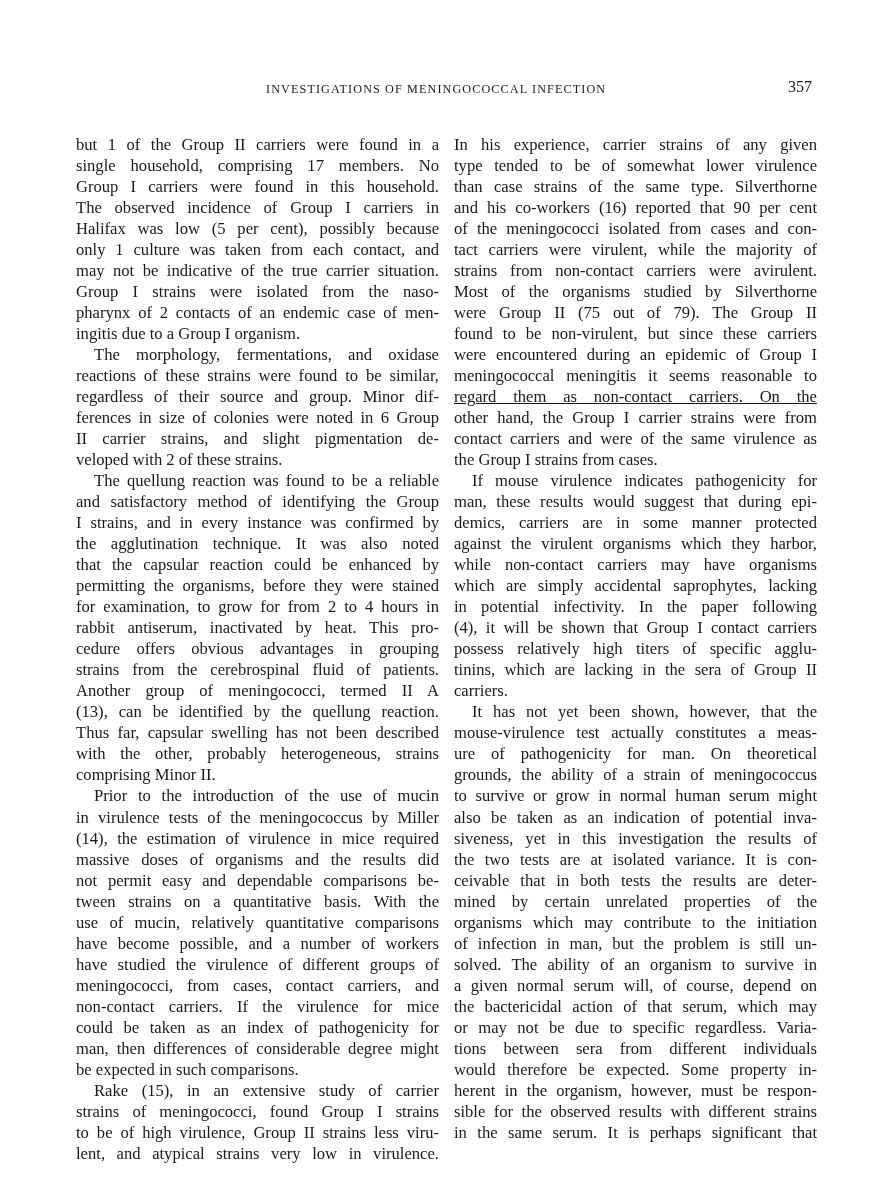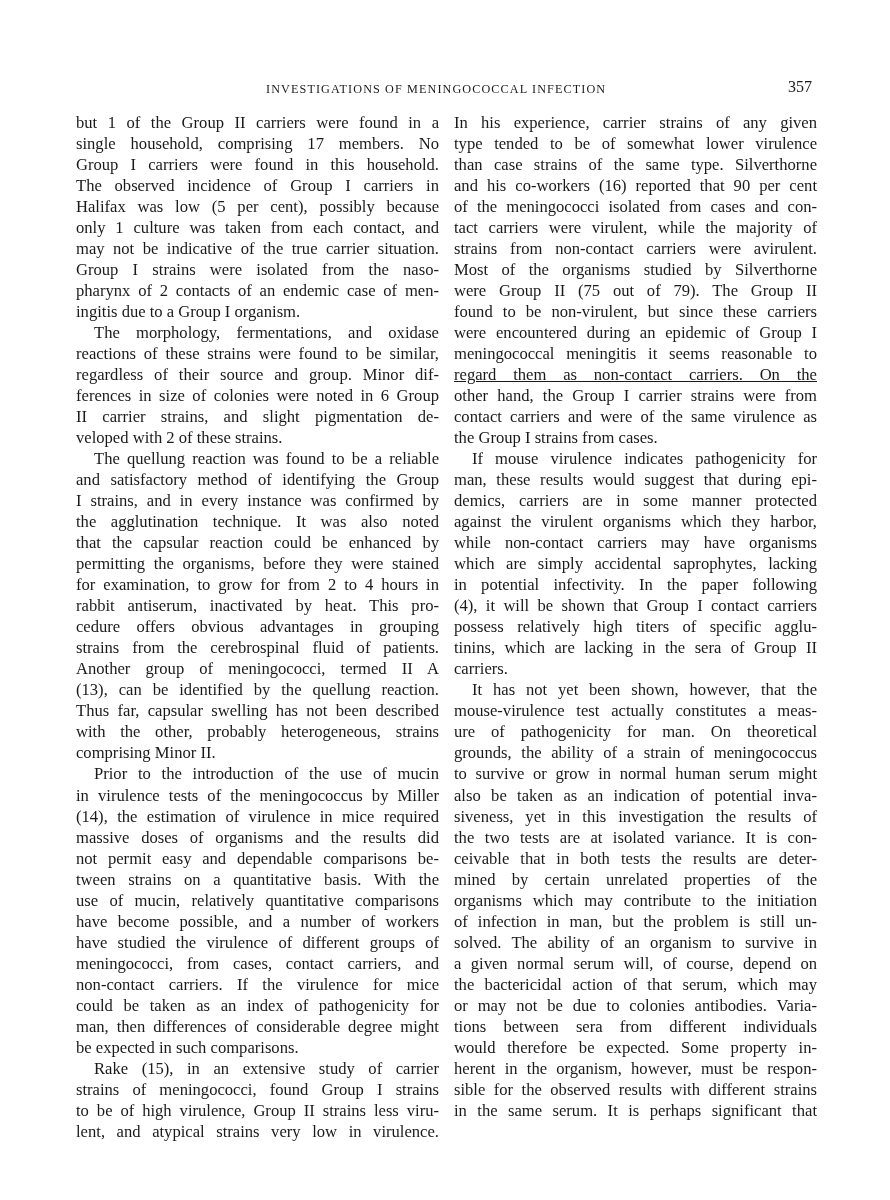--- a/index.html
+++ b/index.html
@@ -13,21 +13,21 @@
     }
     .running-title {
       position: absolute; left: 266px; top: 4px;
       font-size: 12.2px; letter-spacing: 1.1px;
       font-variant: small-caps; text-transform: uppercase;
     }
     .page-number {
       position: absolute; left: 788px; top: 0px; font-size: 16px;
     }
     .col {
-      position: absolute; top: 112px; width: 363px;
+      position: absolute; top: 134px; width: 363px;
       font-size: 16.6px; line-height: 21.2px;
     }
     .col-left { left: 76px; }
     .col-right { left: 454px; }
     .line {
       display: block; white-space: nowrap; height: 21.2px;
       text-align: justify; text-align-last: justify;
     }
     .line.last { text-align-last: left; }
     .line.indent { padding-left: 18px; }
@@ -127,19 +127,19 @@
     <span class="line" style="height: 21.0204px; line-height: 21.0204px;">also be taken as an indication of potential inva-</span>
     <span class="line" style="height: 21.0204px; line-height: 21.0204px;">siveness, yet in this investigation the results of</span>
     <span class="line" style="height: 21.0204px; line-height: 21.0204px;">the two tests are at isolated variance.  It is con-</span>
     <span class="line" style="height: 21.0204px; line-height: 21.0204px;">ceivable that in both tests the results are deter-</span>
     <span class="line" style="height: 21.0204px; line-height: 21.0204px;">mined by certain unrelated properties of the</span>
     <span class="line" style="height: 21.0204px; line-height: 21.0204px;">organisms which may contribute to the initiation</span>
     <span class="line" style="height: 21.0204px; line-height: 21.0204px;">of infection in man, but the problem is still un-</span>
     <span class="line" style="height: 21.0204px; line-height: 21.0204px;">solved.  The ability of an organism to survive in</span>
     <span class="line" style="height: 21.0204px; line-height: 21.0204px;">a given normal serum will, of course, depend on</span>
     <span class="line" style="height: 21.0204px; line-height: 21.0204px;">the bactericidal action of that serum, which may</span>
-    <span class="line" style="height: 21.0204px; line-height: 21.0204px;">or may not be due to colonies antibodies.  Varia-</span>
+    <span class="line" style="height: 21.0204px; line-height: 21.0204px;">or may not be due to specific regardless.  Varia-</span>
     <span class="line" style="height: 21.0204px; line-height: 21.0204px;">tions between sera from different individuals</span>
     <span class="line" style="height: 21.0204px; line-height: 21.0204px;">would therefore be expected.  Some property in-</span>
     <span class="line" style="height: 21.0204px; line-height: 21.0204px;">herent in the organism, however, must be respon-</span>
     <span class="line" style="height: 21.0204px; line-height: 21.0204px;">sible for the observed results with different strains</span>
     <span class="line" style="height: 21.0204px; line-height: 21.0204px;">in the same serum.  It is perhaps significant that</span>
   </div>
 
 </body></html>

